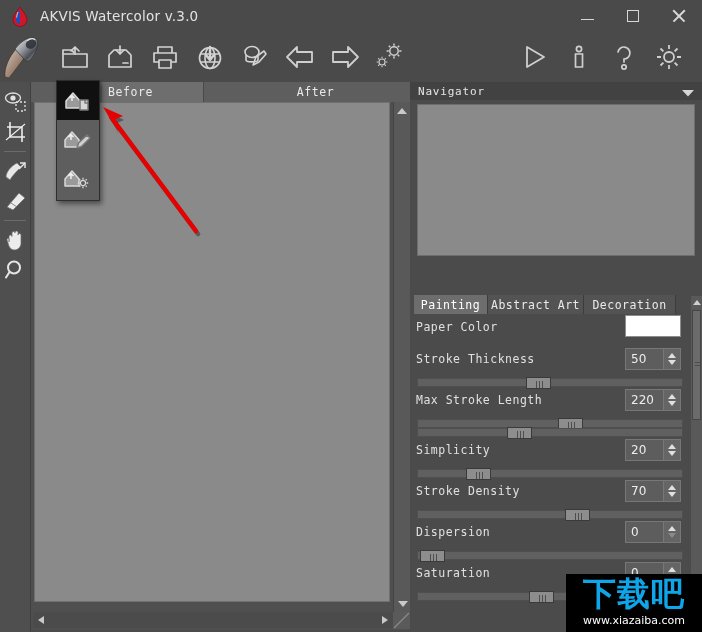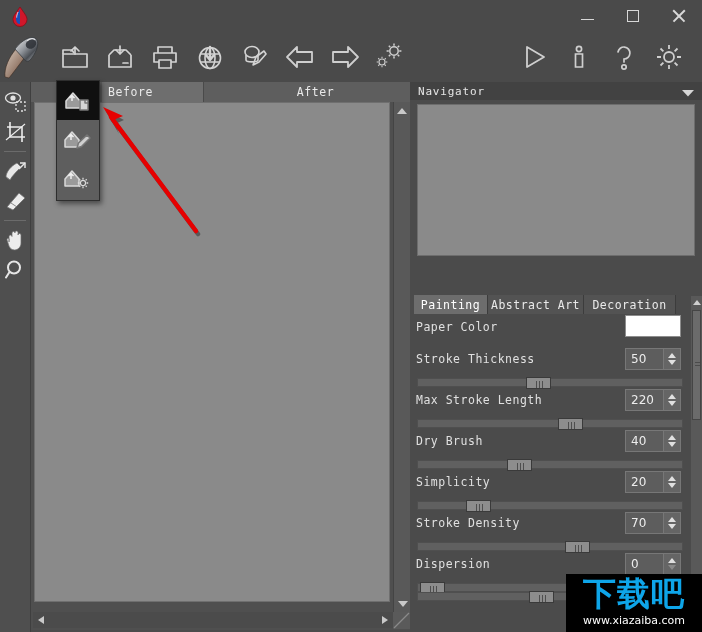--- a/index.html
+++ b/index.html
@@ -182,20 +182,21 @@
 <body>
 
 <div id="titlebar">
   <div class="logo">
     <svg width="22" height="22" viewBox="0 0 22 22">
       <path d="M11 2 C 7 8, 4 11, 4 14.5 A 7 7 0 0 0 18 14.5 C 18 11, 15 8, 11 2 Z" fill="#d0172a" stroke="#8a0d18" stroke-width="0.8"></path>
       <path d="M11 4 C 8.5 9, 7 11.5, 7 14.3 A 4 5 0 0 0 11 19 Z" fill="#1c4fb8"></path>
       <path d="M9 7 C 8 9.5, 7.6 11, 7.7 12.6" stroke="#fff" stroke-width="1" fill="none" opacity=".75"></path>
     </svg>
   </div>
+  <div class="title-text">AKVIS Watercolor v.3.0</div>
   <div class="winbtns">
     <div class="winbtn">
         <div class="wb-min"></div>
       </div>
     <div class="winbtn">
         <div class="wb-max"></div>
       </div>
     <div class="winbtn">
         <div class="wb-close"></div>
       </div>
@@ -543,30 +544,20 @@
             <div class="tu"></div>
             <div class="td"></div>
           </div>
         </div>
       </div>
       <div class="track">
         <div class="thumb" style="left: 140px;">
           <div class="grip"></div>
         </div>
       </div>
-      <div class="prow">
-        <div class="plabel">Dry Brush</div>
-        <div class="spin">
-          <div class="sv">40</div>
-          <div class="sbtns">
-            <div class="tu"></div>
-            <div class="td"></div>
-          </div>
-        </div>
-      </div>
       <div class="track">
         <div class="thumb" style="left: 89px;">
           <div class="grip"></div>
         </div>
       </div>
       <div class="prow">
         <div class="plabel">Simplicity</div>
         <div class="spin">
           <div class="sv">20</div>
           <div class="sbtns">
@@ -603,20 +594,30 @@
             <div class="tu"></div>
             <div class="td"></div>
           </div>
         </div>
       </div>
       <div class="track">
         <div class="thumb" style="left: 2px;">
           <div class="grip"></div>
         </div>
       </div>
+      <div class="prow">
+        <div class="plabel">Saturation</div>
+        <div class="spin dim">
+          <div class="sv">0</div>
+          <div class="sbtns">
+            <div class="tu"></div>
+            <div class="td"></div>
+          </div>
+        </div>
+      </div>
       <div class="track">
         <div class="thumb" style="left: 111px;">
           <div class="grip"></div>
         </div>
       </div>
     </div>
 
   <div id="pan-vsb">
     <div id="pan-uparrow">
       <div class="tri" style="border-left:4px solid transparent;border-right:4px solid transparent;border-bottom:5px solid #cfcfcf"></div>

